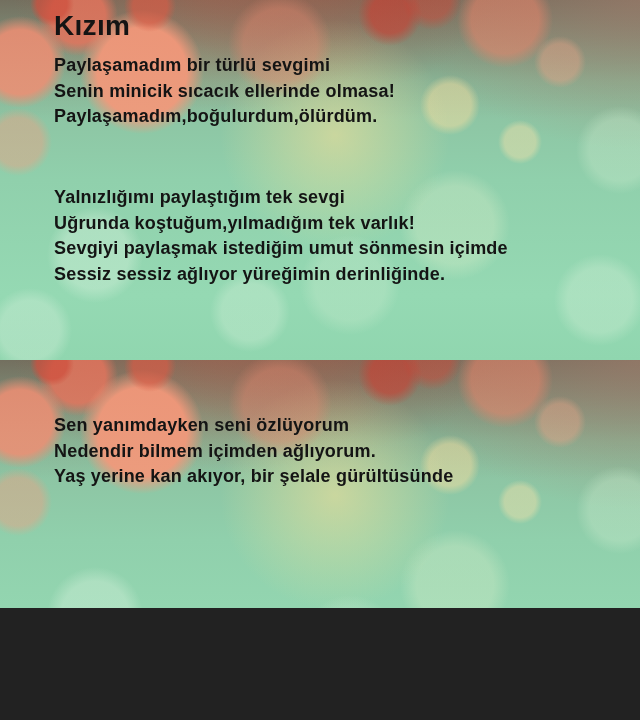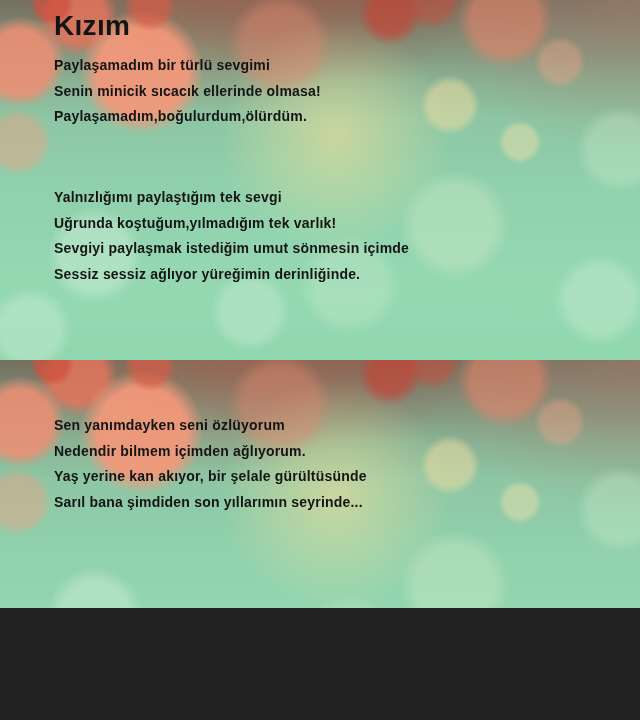--- a/index.html
+++ b/index.html
@@ -67,21 +67,21 @@
     position: absolute;
     left: 54px;
     top: 10px;
     font-size: 28px;
     font-weight: bold;
     letter-spacing: 0.3px;
   }
   .stanza {
     position: absolute;
     left: 54px;
-    font-size: 14px;
+    font-size: 18px;
     font-weight: bold;
     line-height: 25.5px;
     letter-spacing: 0.2px;
     white-space: nowrap;
   }
   #stanza-1 { top: 53px; }
   #stanza-2 { top: 185px; }
   #stanza-3 { top: 413px; }
   .poem-author {
     position: absolute;
@@ -115,19 +115,18 @@
       <div>Yalnızlığımı paylaştığım tek sevgi</div>
       <div>Uğrunda koştuğum,yılmadığım tek varlık!</div>
       <div>Sevgiyi paylaşmak istediğim umut sönmesin içimde</div>
       <div>Sessiz sessiz ağlıyor yüreğimin derinliğinde.</div>
     </div>
 
     <div class="stanza" id="stanza-3">
       <div>Sen yanımdayken seni özlüyorum</div>
       <div>Nedendir bilmem içimden ağlıyorum.</div>
       <div>Yaş yerine kan akıyor, bir şelale gürültüsünde</div>
-      <div>Sarıl bana şimdiden son yıllarımın seyrinde...</div>
     </div>
 
     <div class="poem-author">Gürcan Şavklı</div>
 
   </div>
 </div>
 
 </body></html>

